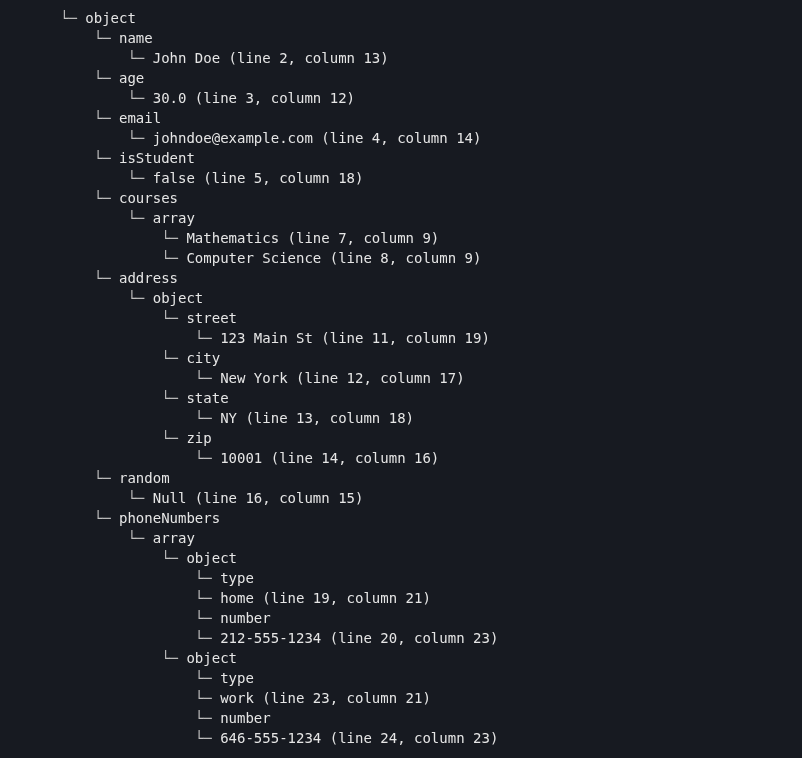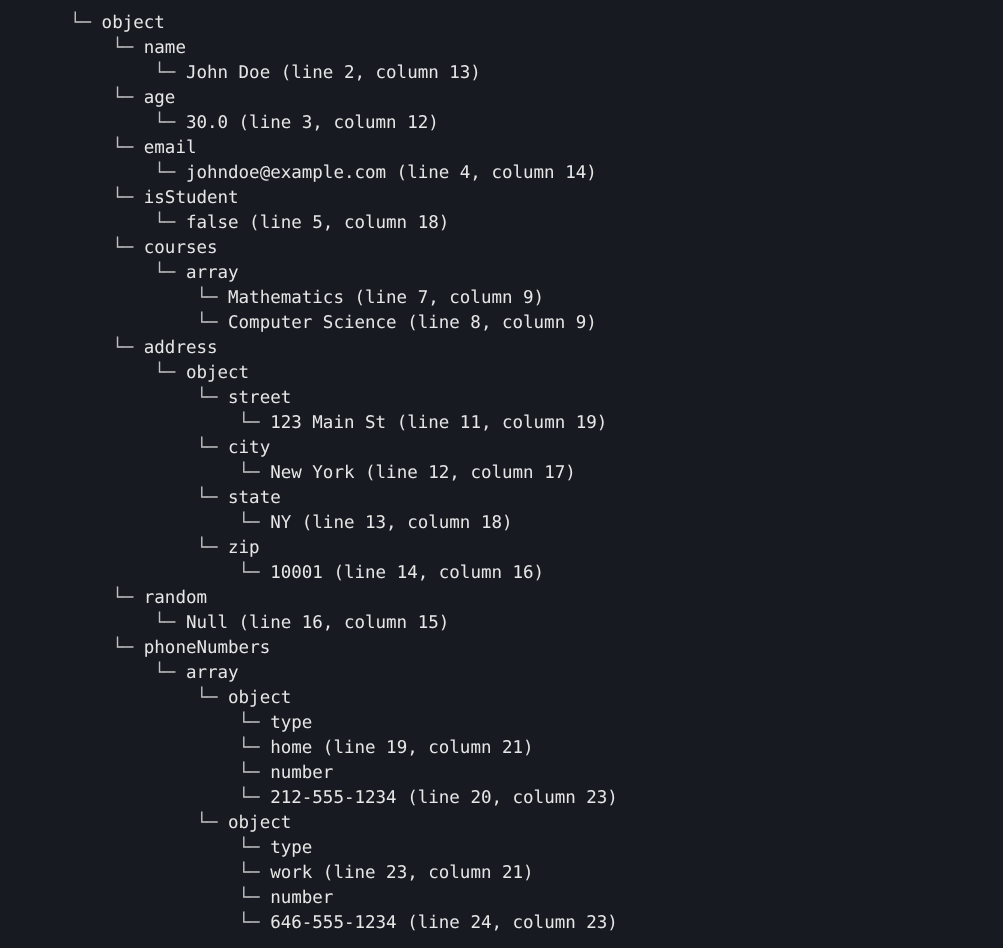--- a/index.html
+++ b/index.html
@@ -5,22 +5,23 @@
   html, body {
     margin: 0;
     padding: 0;
     background: #171a21;
     color: #e6e6e6;
     font-family: "Consolas", "Menlo", "Monaco", monospace;
     font-size: 14px;
     line-height: 20px;
   }
   .tree {
-    padding: 8px 0 8px 56px;
+    padding: 8px 0 8px 24px;
     white-space: pre;
+    margin-left: 36px;
   }
   .line {
     display: block;
   }
   .dim {
     color: #c0c0c0;
   }
 </style>
 </head>
 <body>

